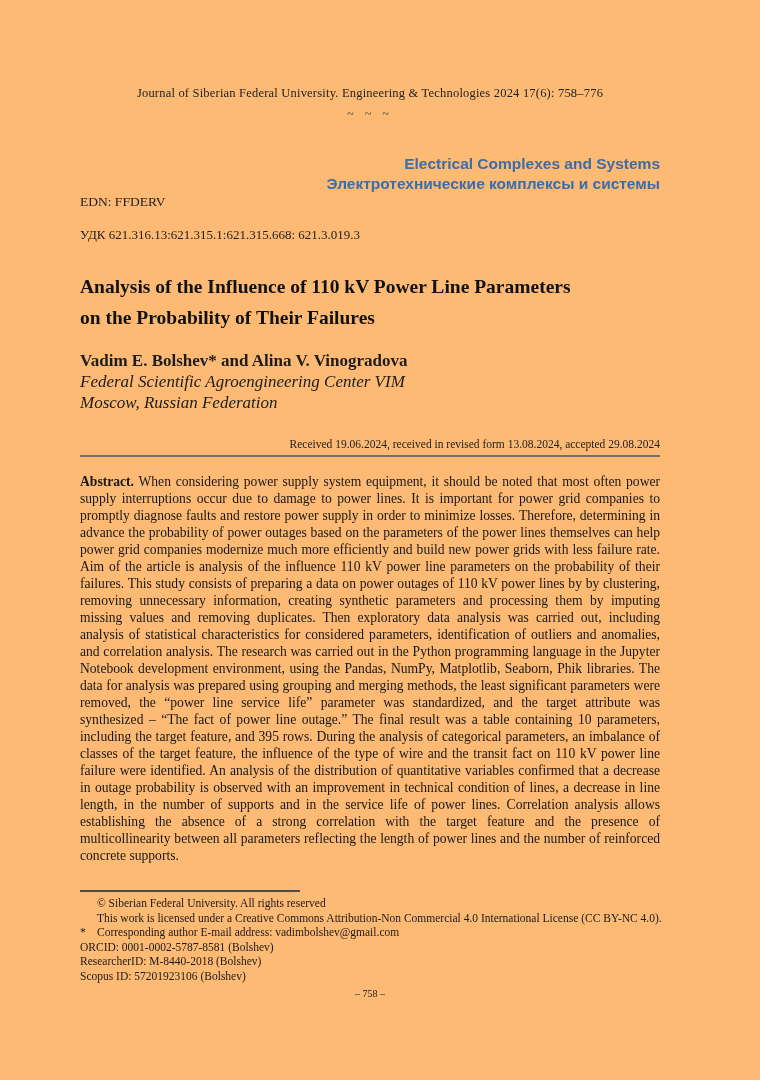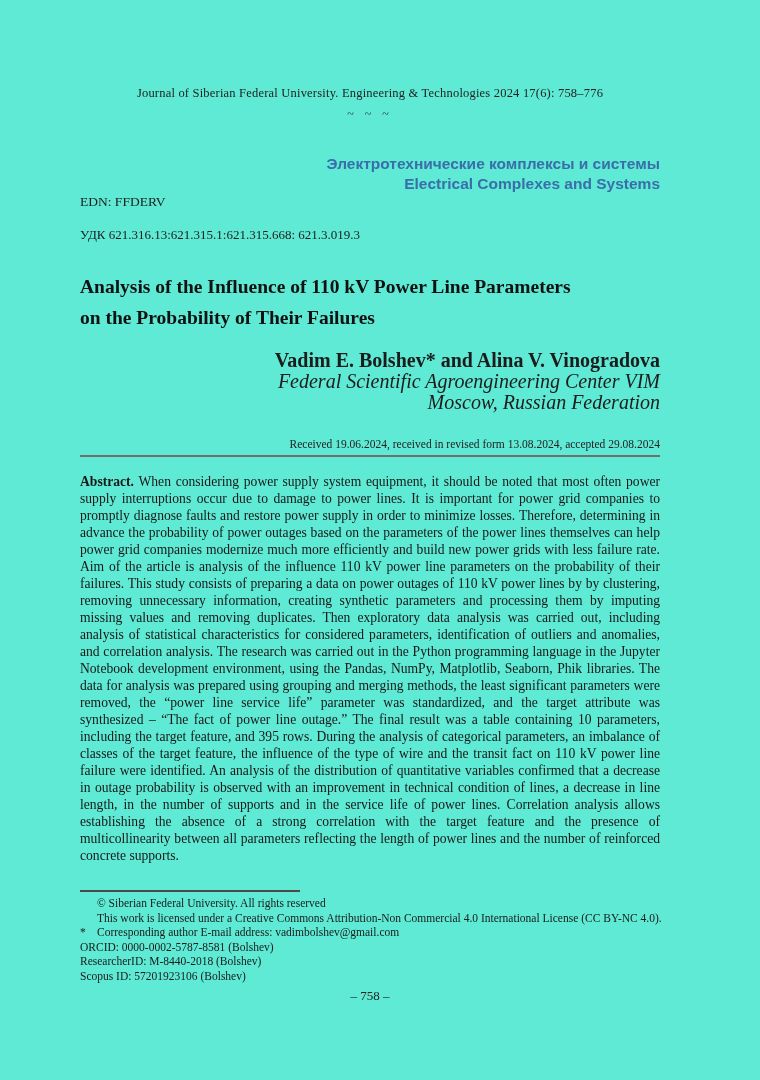--- a/index.html
+++ b/index.html
@@ -2,21 +2,21 @@
 <html><head>
 <meta charset="utf-8">
 <style>
   * { margin: 0; padding: 0; box-sizing: border-box; }
   html, body { background: #ffffff; }
   .page {
     position: relative;
     width: 760px;
     height: 1080px;
     margin: 0 auto;
-    background: #5eead4;
+    background: #fdba74;
     font-family: "Liberation Serif", serif;
     color: #1c1c1c;
     overflow: hidden;
   }
   .content {
     position: absolute;
     left: 80px;
     top: 0;
     width: 580px;
   }
@@ -46,22 +46,22 @@
   .meta-udk { margin-top: 17px; font-size: 13px; }
   .paper-title {
     margin-top: 28px;
     font-size: 19.5px;
     font-weight: bold;
     line-height: 31px;
     color: #111;
   }
   .authors-block {
     margin-top: 17px;
-    text-align: right;
-    font-size: 20px;
+    text-align: left;
+    font-size: 17px;
     line-height: 21px;
   }
   .authors-names { font-weight: bold; }
   .authors-affiliation, .authors-location { font-style: italic; }
   .received-line {
     margin-top: 25px;
     text-align: right;
     font-size: 11.5px;
     color: #222;
   }
@@ -97,36 +97,36 @@
   .fn-indent { padding-left: 17px; }
   .fn-nowrap { white-space: nowrap; }
   .fn-star-row { display: flex; }
   .fn-star { width: 17px; flex: 0 0 17px; }
   .page-number {
     position: absolute;
     left: 80px;
     top: 988px;
     width: 580px;
     text-align: center;
-    font-size: 13px;
+    font-size: 10px;
     color: #222;
   }
 </style>
 </head>
 <body>
 
 <div class="page">
   <div class="content">
 
     <div class="journal-line">Journal of Siberian Federal University. Engineering &amp; Technologies 2024 17(6): 758–776</div>
     <div class="tildes">~ ~ ~</div>
 
     <div class="section-block">
+      <div style="color: rgb(58, 109, 169);">Electrical Complexes and Systems</div>
       <div style="color: rgb(58, 109, 169);">Электротехнические комплексы и системы</div>
-      <div style="color: rgb(58, 109, 169);">Electrical Complexes and Systems</div>
     </div>
 
     <div class="meta-edn">EDN: FFDERV</div>
     <div class="meta-udk">УДК 621.316.13:621.315.1:621.315.668: 621.3.019.3</div>
 
     <h1 class="paper-title">
       <div>Analysis of the Influence of 110 kV Power Line Parameters</div>
       <div>on the Probability of Their Failures</div>
     </h1>
 
@@ -146,19 +146,19 @@
   </div>
 
   <div class="footnote-block">
     <div class="footnote-rule"></div>
     <div class="fn-indent">© Siberian Federal University. All rights reserved</div>
     <div class="fn-indent fn-nowrap">This work is licensed under a Creative Commons Attribution-Non Commercial 4.0 International License (CC BY-NC 4.0).</div>
     <div class="fn-star-row">
       <span class="fn-star">*</span>
       <span>Corresponding author E-mail address: vadimbolshev@gmail.com</span>
     </div>
-    <div>ORCID: 0000-0002-5787-8581 (Bolshev)</div>
+    <div>ORCID: 0001-0002-5787-8581 (Bolshev)</div>
     <div>ResearcherID: M-8440-2018 (Bolshev)</div>
     <div>Scopus ID: 57201923106 (Bolshev)</div>
   </div>
 
   <div class="page-number">– 758 –</div>
 </div>
 
 </body></html>

